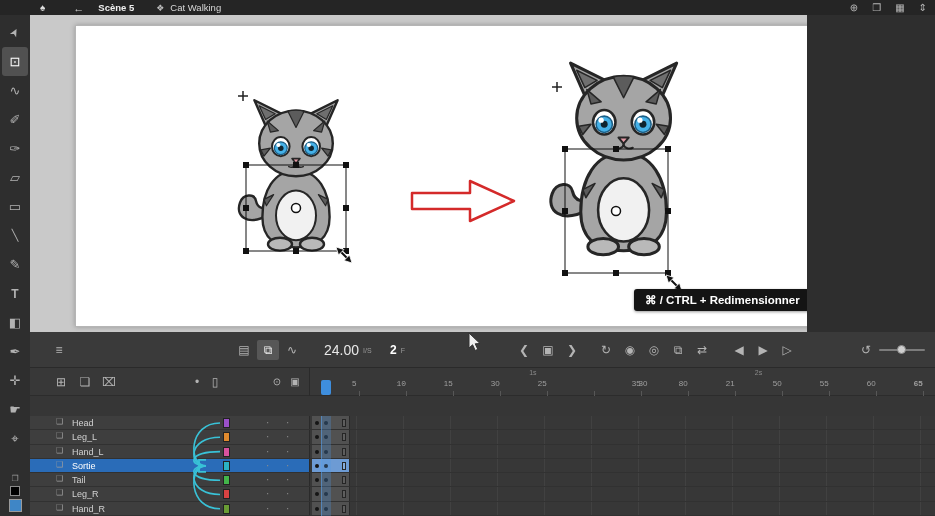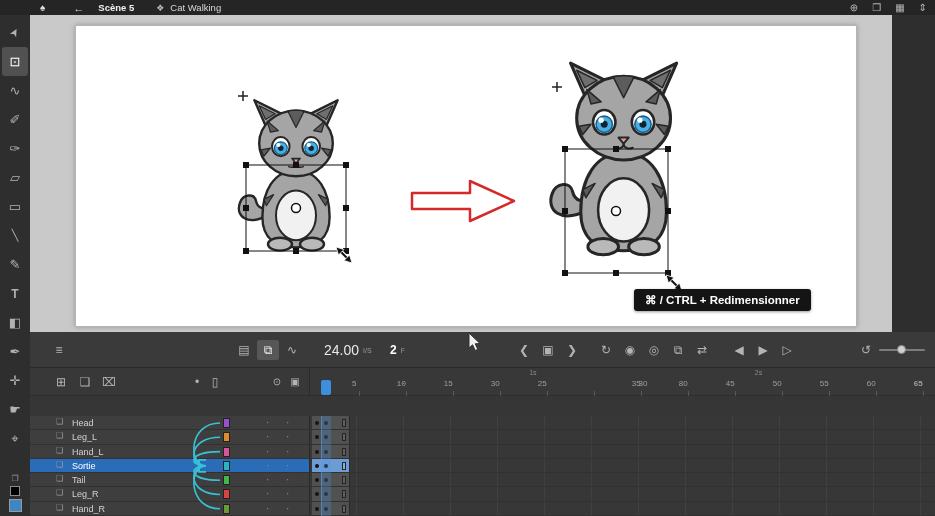--- a/index.html
+++ b/index.html
@@ -26,21 +26,21 @@
   .tool.active{background:#515151;color:#fff;border-radius:3px}
   .tool[data-tool="selection"] .glyph{display:inline-block;transform:rotate(-62deg);font-size:11px}
   .tool[data-tool="line"] .glyph{font-size:11px}
   .tool[data-tool="text"] .glyph{font-weight:bold;font-size:12px}
   .tool-chips{margin-top:auto;display:flex;flex-direction:column;align-items:center;gap:3px;padding-bottom:4px}
   .chip-swap{color:#9d9d9d;font-size:8px}
   .chip-stroke{width:10px;height:10px;background:#000;border:1px solid #8a8a8a}
   .chip-fill{width:13px;height:13px;background:#3f86c6;border:1px solid #9a9a9a}
 
   
-  .canvas{position:absolute;left:30px;top:15px;width:862px;height:317px;background:#c9c9c9;overflow:hidden}
+  .canvas{position:absolute;left:30px;top:15px;width:777px;height:317px;background:#c9c9c9;overflow:hidden}
   .stage{position:absolute;left:45px;top:10px;width:782px;height:302px;background:#fff;
     border:1px solid #b5b5b5;box-shadow:0 0 5px rgba(0,0,0,.25)}
   .art{position:absolute;left:0;top:0;pointer-events:none}
   .tooltip{position:absolute;left:604px;top:274px;background:#141414;color:#fff;
     font-size:11.5px;font-weight:bold;padding:4px 11px;border-radius:3px;white-space:nowrap;
     box-shadow:0 1px 3px rgba(0,0,0,.4)}
 
   
   .cursor-pointer{position:absolute;left:468px;top:333px;z-index:9;pointer-events:none}
 
@@ -342,21 +342,21 @@
           <span class="ruler-num" style="left: 185.3px;">30</span>
           <span class="ruler-tick" style="left: 190px;"></span>
           <span class="ruler-num" style="left: 232.3px;">25</span>
           <span class="ruler-tick" style="left: 237px;"></span>
           <span class="ruler-num" style="left: 297px; margin-left: 36px;">30</span>
           <span class="ruler-tick" style="left: 284px;"></span>
           <span class="ruler-num" style="left: 326.3px;">35</span>
           <span class="ruler-tick" style="left: 331px;"></span>
           <span class="ruler-num" style="left: 373.3px;">80</span>
           <span class="ruler-tick" style="left: 378px;"></span>
-          <span class="ruler-num" style="left: 420.3px;">45</span>
+          <span class="ruler-num" style="left: 420.3px;">21</span>
           <span class="ruler-tick" style="left: 425px;"></span>
           <span class="ruler-num" style="left: 467.3px;">50</span>
           <span class="ruler-tick" style="left: 472px;"></span>
           <span class="ruler-num" style="left: 514.3px;">55</span>
           <span class="ruler-tick" style="left: 519px;"></span>
           <span class="ruler-num" style="left: 561.3px;">60</span>
           <span class="ruler-tick" style="left: 566px;"></span>
           <span class="ruler-num" style="left: 608.3px; font-weight: bold;">65</span>
           <span class="ruler-tick" style="left: 613px;"></span>
           <span class="ruler-sec" style="left: 222.9px;">1s</span>

